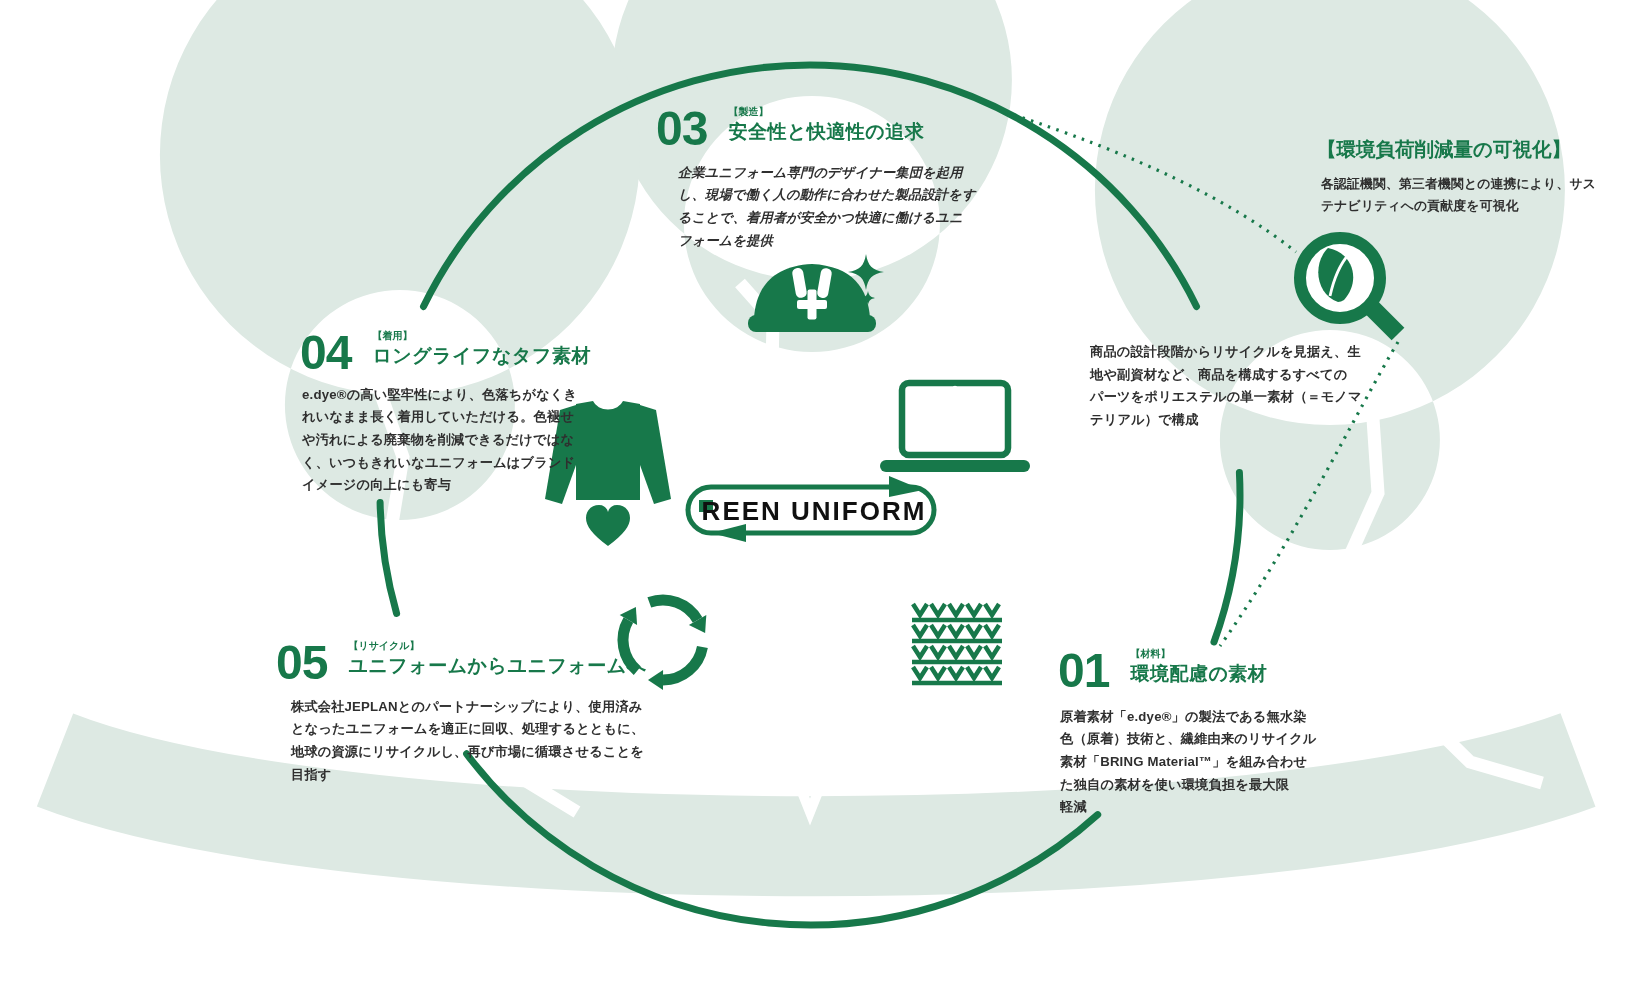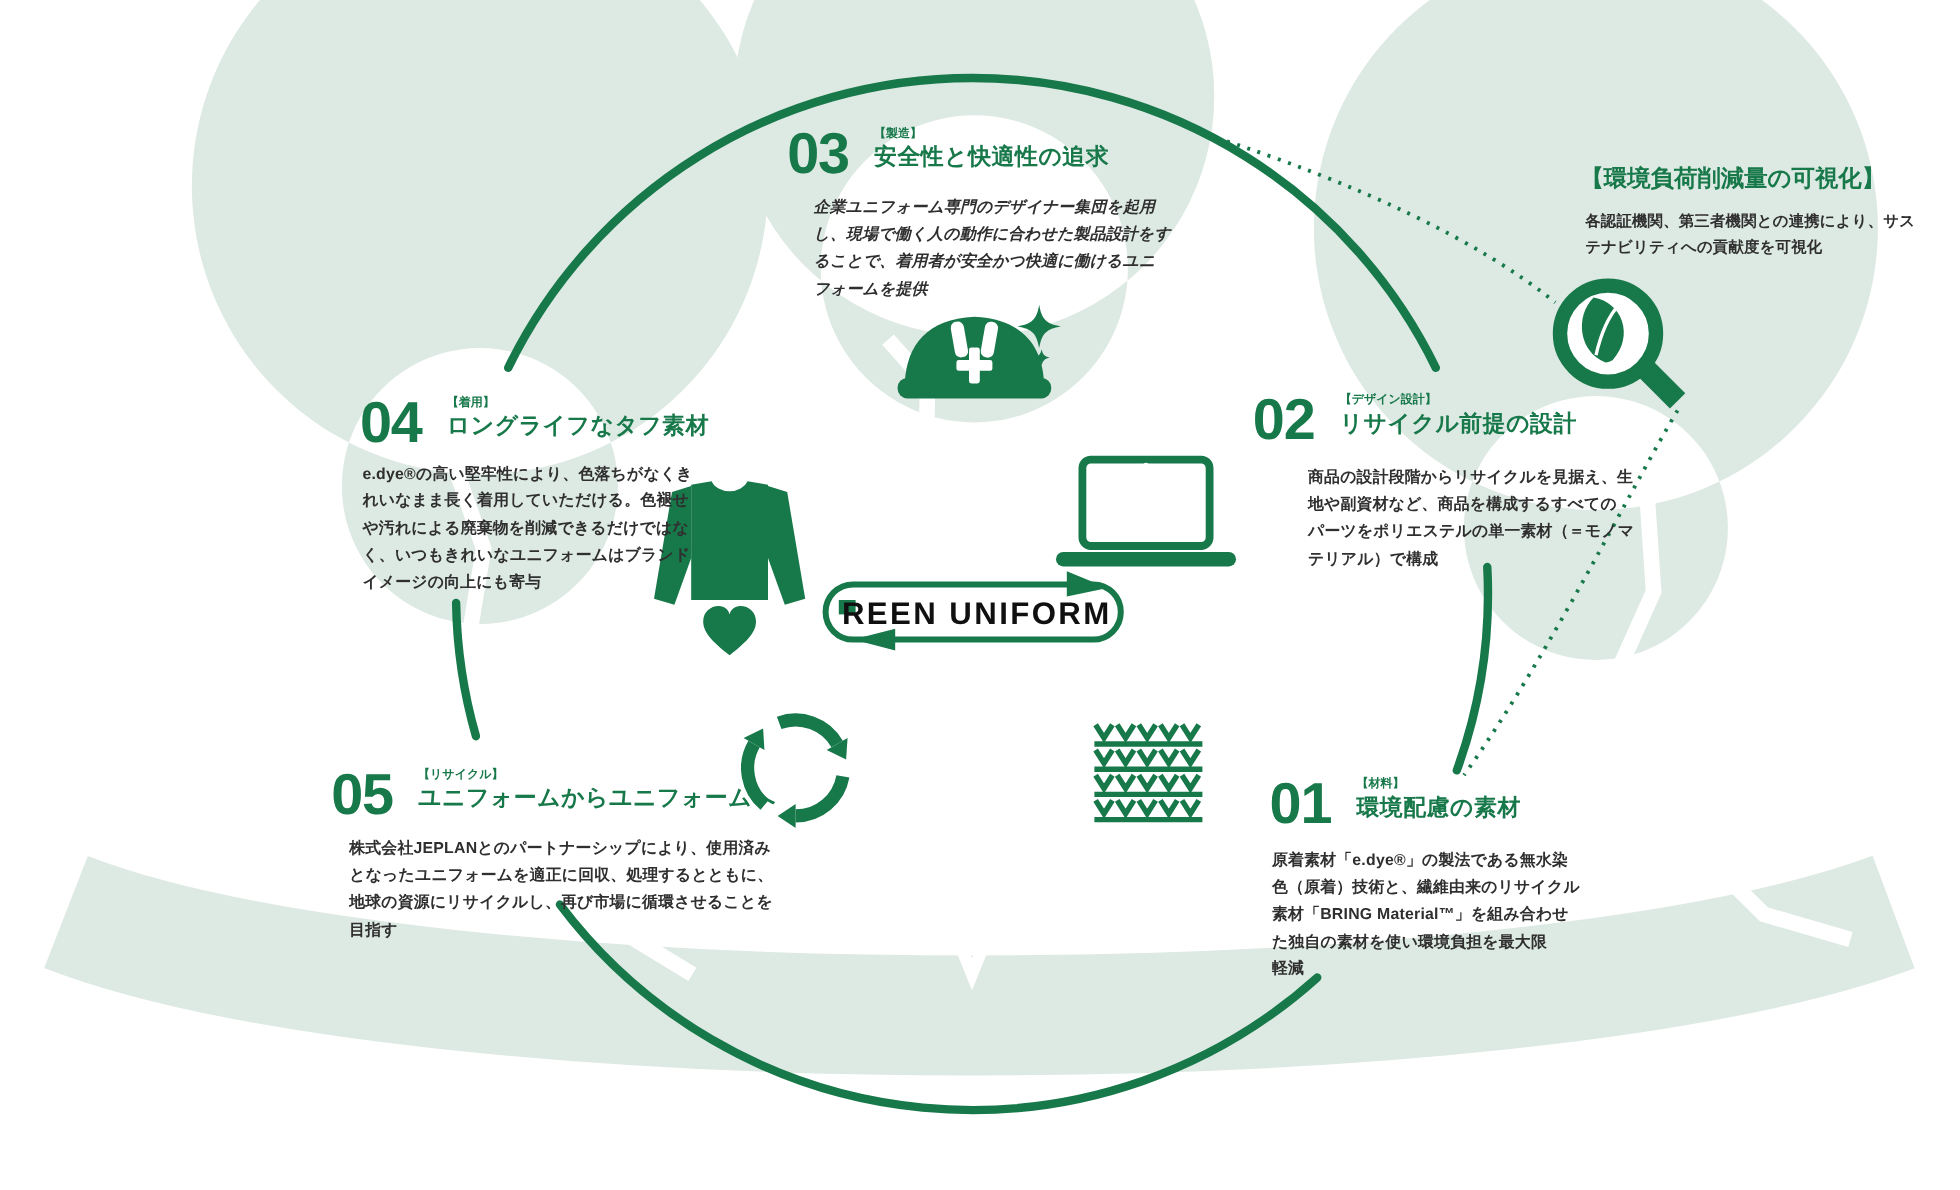--- a/index.html
+++ b/index.html
@@ -148,27 +148,20 @@
         <div class="step-title">安全性と快適性の追求</div>
       </div>
     </div>
     <p class="step-body">企業ユニフォーム専門のデザイナー集団を起用
 し、現場で働く人の動作に合わせた製品設計をす
 ることで、着用者が安全かつ快適に働けるユニ
 フォームを提供</p>
   </div>
 
   <div class="step" id="s02">
-    <div class="step-head">
-      <div class="step-num">02</div>
-      <div class="step-titles">
-        <div class="step-tag">【デザイン設計】</div>
-        <div class="step-title">リサイクル前提の設計</div>
-      </div>
-    </div>
     <p class="step-body">商品の設計段階からリサイクルを見据え、生
 地や副資材など、商品を構成するすべての
 パーツをポリエステルの単一素材（＝モノマ
 テリアル）で構成</p>
   </div>
 
   <div class="step" id="s01">
     <div class="step-head">
       <div class="step-num">01</div>
       <div class="step-titles">

